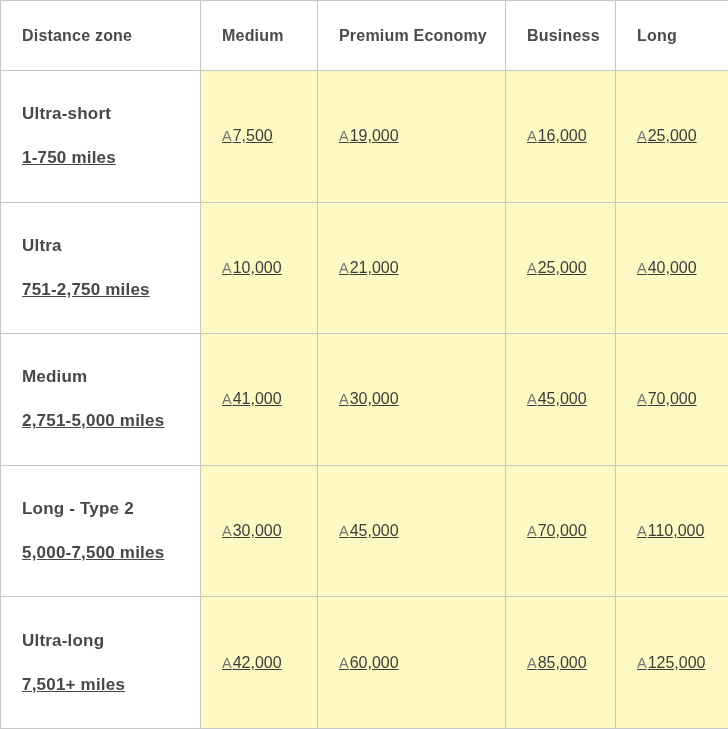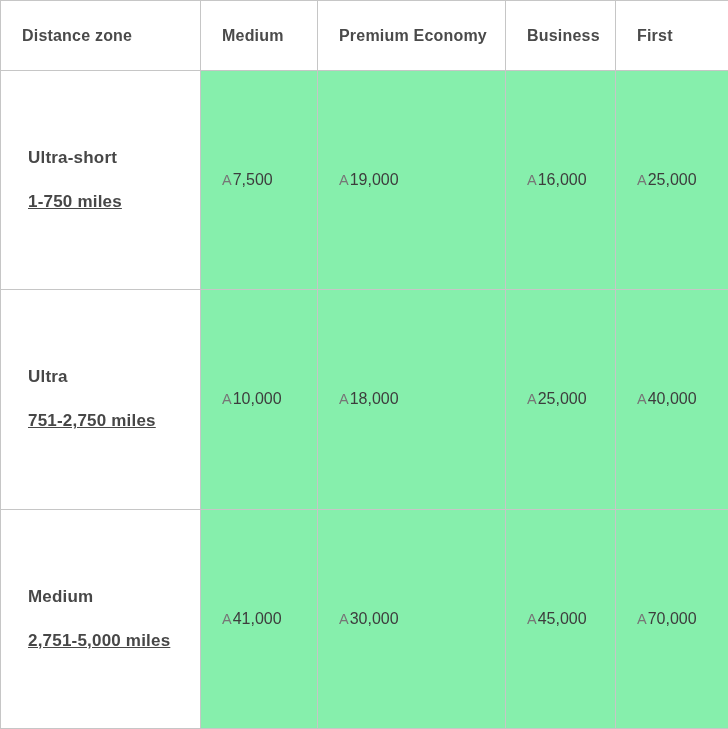--- a/index.html
+++ b/index.html
@@ -46,33 +46,34 @@
   }
 
   td.zone-cell {
     background: #ffffff;
     color: #474747;
     font-size: 17px;
     font-weight: 700;
     letter-spacing: 0.2px;
   }
   td.zone-cell p {
-    margin: 6px;
+    margin: 0;
     line-height: 20px;
   }
   td.zone-cell p.zone-range {
     margin-top: 24px;
     text-decoration: underline;
   }
 
   td.price-cell {
-    background: #86efac;
+    background: #fef9c3;
     color: #3d3d3d;
     font-size: 16px;
     font-weight: 400;
+    text-decoration: underline;
   }
   .avios-symbol {
     color: #767676;
     font-size: 14.5px;
     font-weight: 400;
     margin-right: 1px;
   }
 </style>
 </head>
 <body>
@@ -85,21 +86,21 @@
         <col class="c3">
         <col class="c4">
         <col class="c5">
     </colgroup>
     <thead>
       <tr>
         <th>Distance zone</th>
         <th>Medium</th>
         <th>Premium Economy</th>
         <th>Business</th>
-        <th>First</th>
+        <th>Long</th>
       </tr>
     </thead>
     <tbody>
 
       <tr>
         <td class="zone-cell">
           <p class="zone-name">Ultra-short</p>
           <p class="zone-range">1-750 miles</p>
         </td>
         <td class="price-cell"><span class="avios-symbol">A</span><span>7,500</span></td>
@@ -107,34 +108,54 @@
         <td class="price-cell"><span class="avios-symbol">A</span><span>16,000</span></td>
         <td class="price-cell"><span class="avios-symbol">A</span><span>25,000</span></td>
       </tr>
 
       <tr>
         <td class="zone-cell">
           <p class="zone-name">Ultra</p>
           <p class="zone-range">751-2,750 miles</p>
         </td>
         <td class="price-cell"><span class="avios-symbol">A</span><span>10,000</span></td>
-        <td class="price-cell"><span class="avios-symbol">A</span><span>18,000</span></td>
+        <td class="price-cell"><span class="avios-symbol">A</span><span>21,000</span></td>
         <td class="price-cell"><span class="avios-symbol">A</span><span>25,000</span></td>
         <td class="price-cell"><span class="avios-symbol">A</span><span>40,000</span></td>
       </tr>
 
       <tr>
         <td class="zone-cell">
           <p class="zone-name">Medium</p>
           <p class="zone-range">2,751-5,000 miles</p>
         </td>
         <td class="price-cell"><span class="avios-symbol">A</span><span>41,000</span></td>
         <td class="price-cell"><span class="avios-symbol">A</span><span>30,000</span></td>
         <td class="price-cell"><span class="avios-symbol">A</span><span>45,000</span></td>
         <td class="price-cell"><span class="avios-symbol">A</span><span>70,000</span></td>
       </tr>
 
 
+      <tr>
+        <td class="zone-cell">
+          <p class="zone-name">Long - Type 2</p>
+          <p class="zone-range">5,000-7,500 miles</p>
+        </td>
+        <td class="price-cell"><span class="avios-symbol">A</span><span>30,000</span></td>
+        <td class="price-cell"><span class="avios-symbol">A</span><span>45,000</span></td>
+        <td class="price-cell"><span class="avios-symbol">A</span><span>70,000</span></td>
+        <td class="price-cell"><span class="avios-symbol">A</span><span>110,000</span></td>
+      </tr>
 
+      <tr>
+        <td class="zone-cell">
+          <p class="zone-name">Ultra-long</p>
+          <p class="zone-range">7,501+ miles</p>
+        </td>
+        <td class="price-cell"><span class="avios-symbol">A</span><span>42,000</span></td>
+        <td class="price-cell"><span class="avios-symbol">A</span><span>60,000</span></td>
+        <td class="price-cell"><span class="avios-symbol">A</span><span>85,000</span></td>
+        <td class="price-cell"><span class="avios-symbol">A</span><span>125,000</span></td>
+      </tr>
 
     </tbody>
   </table>
 </div>
 
 </body></html>

